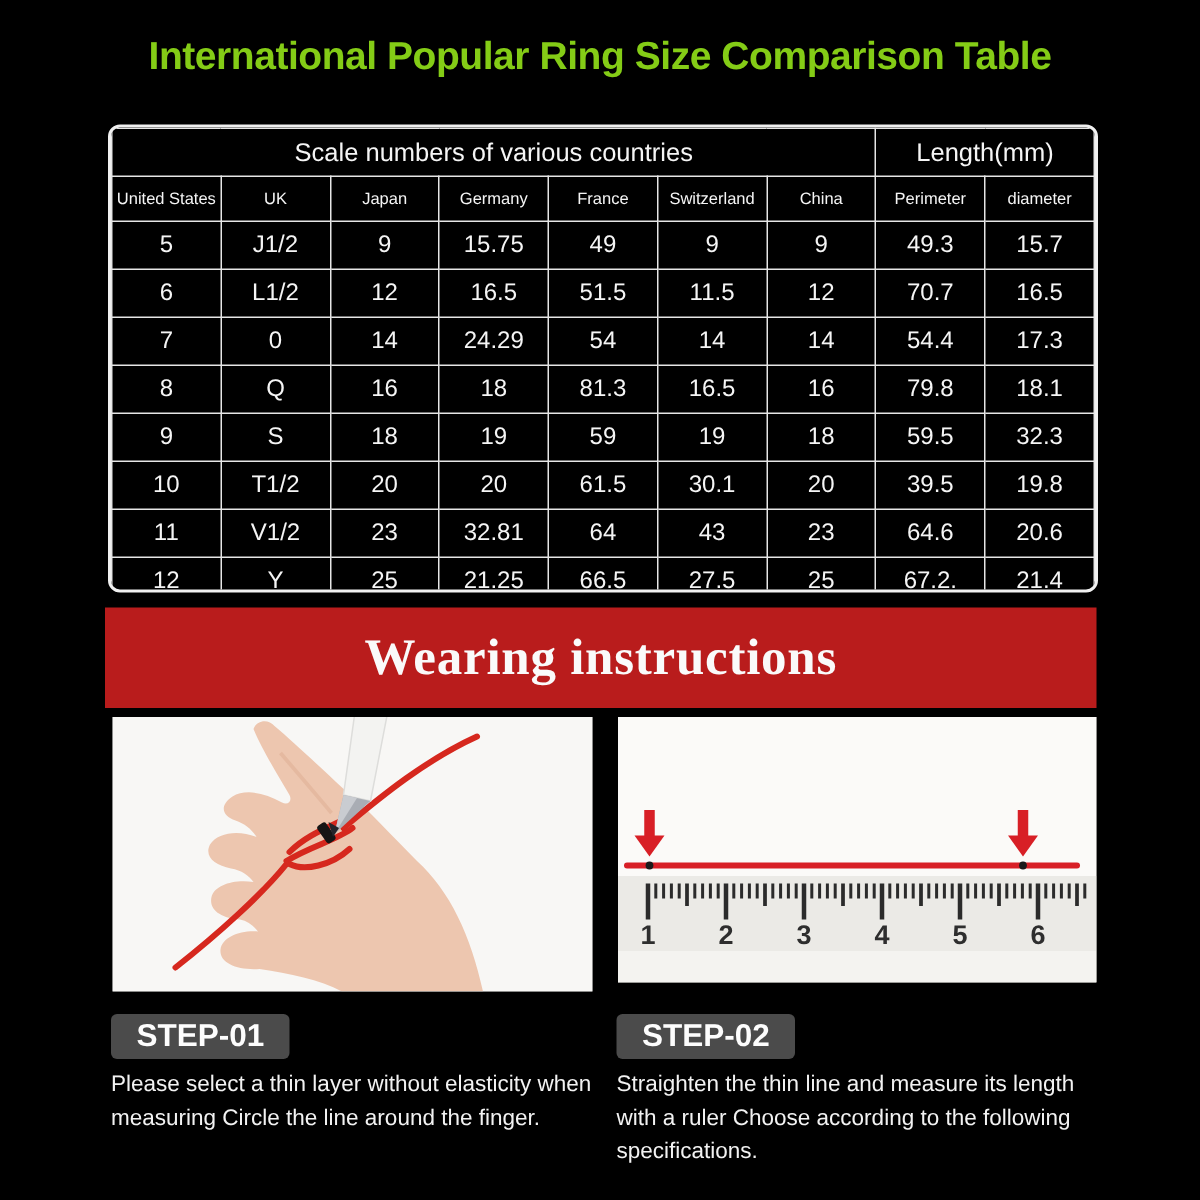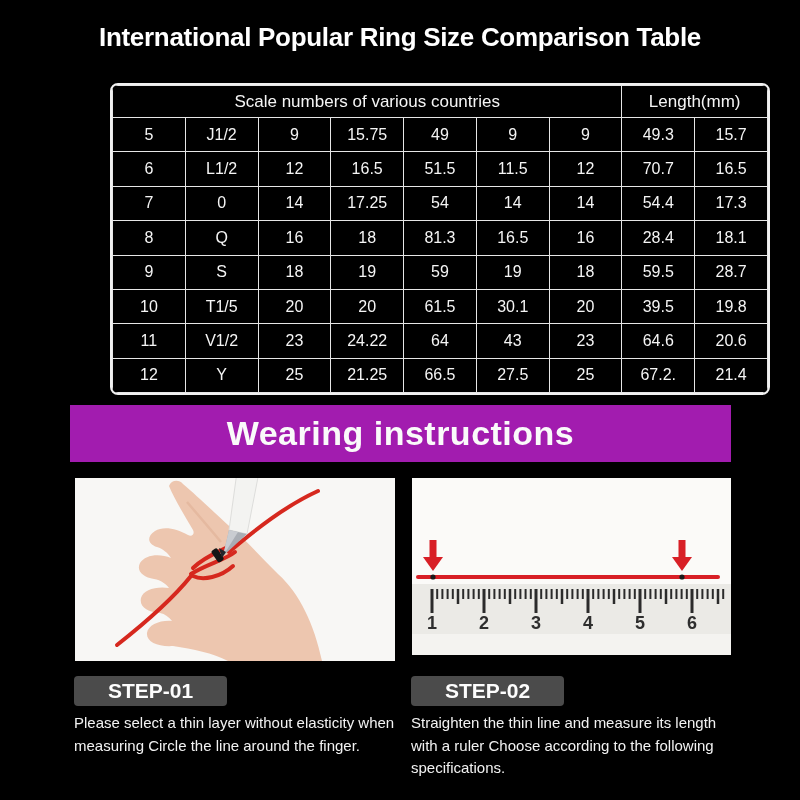--- a/index.html
+++ b/index.html
@@ -1,45 +1,45 @@
 <!DOCTYPE html>
 <html><head>
 <meta charset="utf-8">
 <style>
   html,body{margin:0;padding:0;background:#000;}
   .page{position:relative;width:800px;height:800px;background:#000;overflow:hidden;
         font-family:"Liberation Sans",sans-serif;color:#fff;}
 
   
   .title{position:absolute;top:22px;left:0;width:800px;text-align:center;
-         font-size:26px;font-weight:bold;letter-spacing:-0.3px;color:#ffffff;}
+         font-size:26px;font-weight:bold;letter-spacing:-0.3px;color:#84cc16;}
 
   
   .table-wrap{position:absolute;left:72px;top:83px;width:656px;height:308px;
-              border:2px solid #f0f0f0;border-radius:8px;overflow:hidden;background:#000;margin-left:38px;}
+              border:2px solid #f0f0f0;border-radius:8px;overflow:hidden;background:#000;}
   table{width:100%;height:100%;border-collapse:collapse;table-layout:fixed;}
   td,th{border:1px solid #e6e6e6;text-align:center;vertical-align:middle;
         color:#f5f5f5;padding:0;font-weight:normal;}
   .grp th{font-size:17px;height:31px;}
   .cols th{font-size:11px;height:29px;}
   tbody td{font-size:16px;height:31px;}
 
   
-  .banner{position:absolute;left:70px;top:405px;width:661px;height:57px;background:#a21caf;
+  .banner{position:absolute;left:70px;top:405px;width:661px;height:67px;background:#b91c1c;
           display:flex;align-items:center;justify-content:center;
-          font-size:34px;font-weight:bold;color:#fafafa;letter-spacing:0.5px;}
+          font-size:34px;font-weight:bold;color:#fafafa;letter-spacing:0.5px;font-family:Liberation Serif, serif;}
 
   
   .fig{position:absolute;top:478px;overflow:hidden;}
   .fig-left{left:75px;width:320px;height:183px;background:#f8f7f5;}
   .fig-right{left:412px;width:319px;height:177px;background:#fbfaf8;}
   .fig svg{display:block;width:100%;height:100%;}
 
   
-  .badge{position:absolute;top:676px;height:30px;line-height:30px;padding:0 34px;
+  .badge{position:absolute;top:676px;height:30px;line-height:30px;padding:0 17px;
          background:#4b4b4b;border-radius:4px;font-size:21px;font-weight:bold;color:#fdfdfd;}
   .badge-1{left:74px;}
   .badge-2{left:411px;text-align:right;}
   .step-text{position:absolute;top:712px;font-size:15px;line-height:1.5;color:#f2f2f2;}
   .text-1{left:74px;width:346px;}
   .text-2{left:411px;width:330px;}
 </style>
 </head>
 <body>
 
@@ -47,20 +47,31 @@
 
   <div class="title">International Popular Ring Size Comparison Table</div>
 
   <div class="table-wrap">
     <table>
       <thead>
         <tr class="grp">
           <th colspan="7">Scale numbers of various countries</th>
           <th colspan="2">Length(mm)</th>
         </tr>
+        <tr class="cols">
+            <th>United States</th>
+            <th>UK</th>
+            <th>Japan</th>
+            <th>Germany</th>
+            <th>France</th>
+            <th>Switzerland</th>
+            <th>China</th>
+            <th>Perimeter</th>
+            <th>diameter</th>
+          </tr>
       </thead>
       <tbody>
           <tr>
             <td>5</td>
             <td>J1/2</td>
             <td>9</td>
             <td>15.75</td>
             <td>49</td>
             <td>9</td>
             <td>9</td>
@@ -75,65 +86,65 @@
             <td>51.5</td>
             <td>11.5</td>
             <td>12</td>
             <td>70.7</td>
             <td>16.5</td>
           </tr>
           <tr>
             <td>7</td>
             <td>0</td>
             <td>14</td>
-            <td>17.25</td>
+            <td>24.29</td>
             <td>54</td>
             <td>14</td>
             <td>14</td>
             <td>54.4</td>
             <td>17.3</td>
           </tr>
           <tr>
             <td>8</td>
             <td>Q</td>
             <td>16</td>
             <td>18</td>
             <td>81.3</td>
             <td>16.5</td>
             <td>16</td>
-            <td>28.4</td>
+            <td>79.8</td>
             <td>18.1</td>
           </tr>
           <tr>
             <td>9</td>
             <td>S</td>
             <td>18</td>
             <td>19</td>
             <td>59</td>
             <td>19</td>
             <td>18</td>
             <td>59.5</td>
-            <td>28.7</td>
+            <td>32.3</td>
           </tr>
           <tr>
             <td>10</td>
-            <td>T1/5</td>
+            <td>T1/2</td>
             <td>20</td>
             <td>20</td>
             <td>61.5</td>
             <td>30.1</td>
             <td>20</td>
             <td>39.5</td>
             <td>19.8</td>
           </tr>
           <tr>
             <td>11</td>
             <td>V1/2</td>
             <td>23</td>
-            <td>24.22</td>
+            <td>32.81</td>
             <td>64</td>
             <td>43</td>
             <td>23</td>
             <td>64.6</td>
             <td>20.6</td>
           </tr>
           <tr>
             <td>12</td>
             <td>Y</td>
             <td>25</td>

